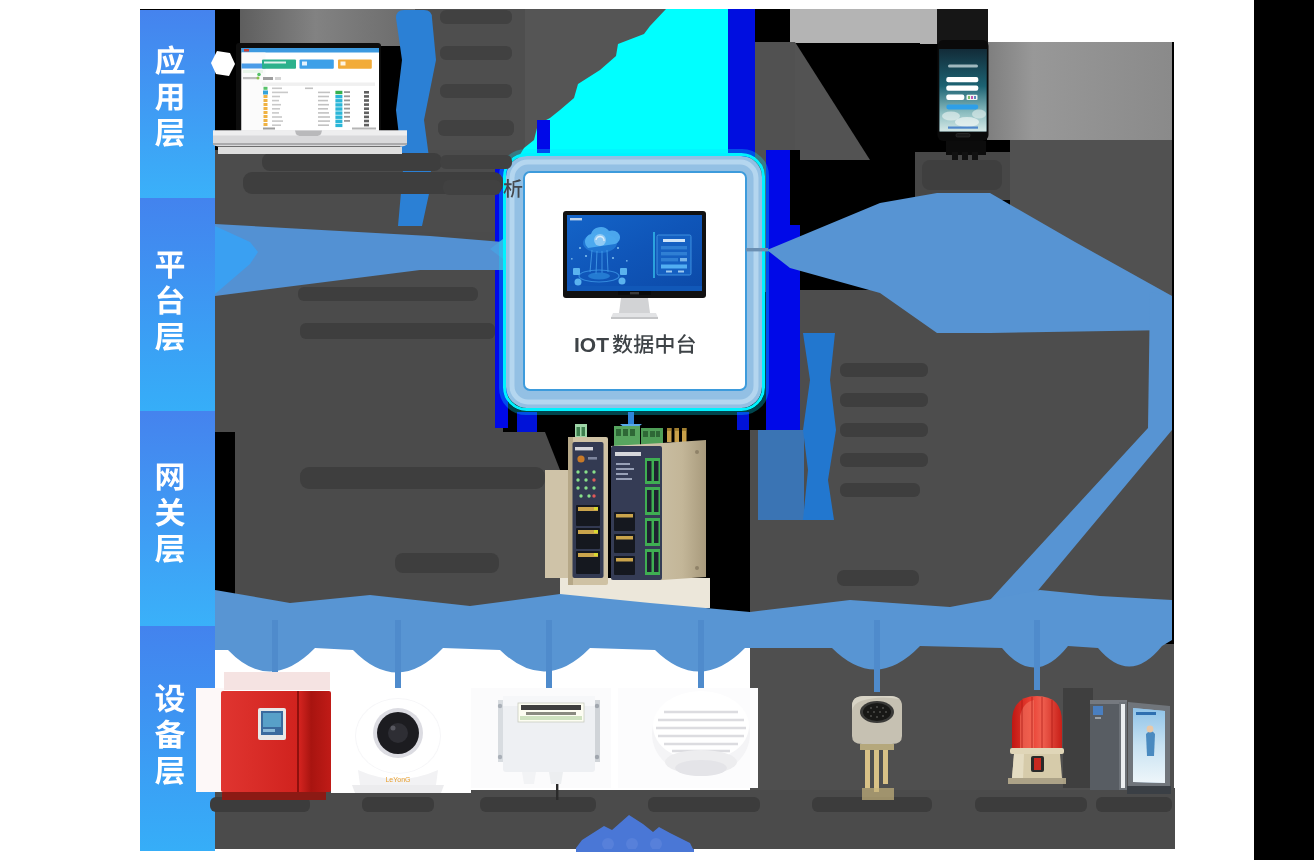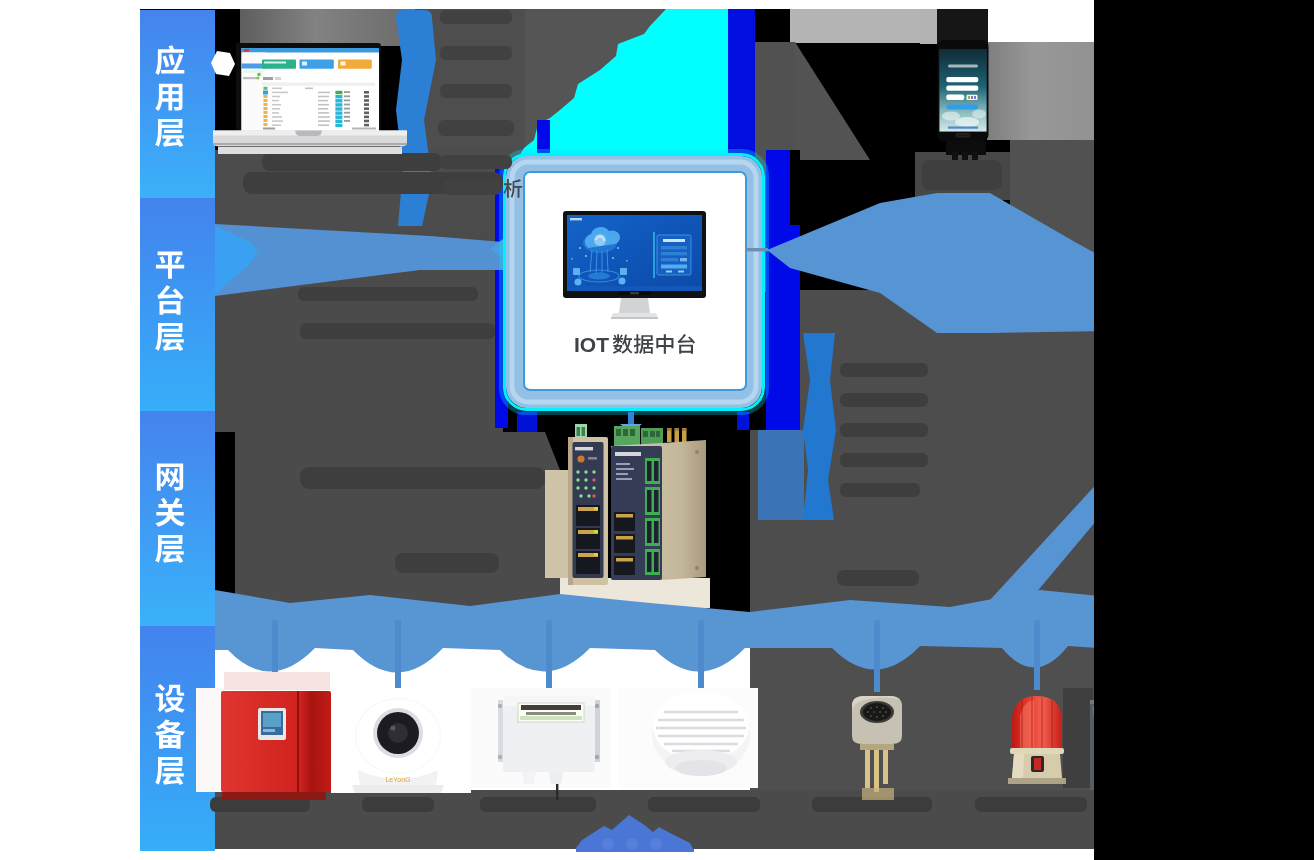--- a/index.html
+++ b/index.html
@@ -1,16 +1,16 @@
 <!DOCTYPE html>
 <html><head>
 <meta charset="utf-8">
 <style>
 html,body{margin:0;padding:0;background:#000;}
-#c{position:relative;width:1094px;height:860px;background:#000;overflow:hidden;font-family:"Liberation Sans",sans-serif;}
+#c{position:relative;width:1254px;height:860px;background:#000;overflow:hidden;font-family:"Liberation Sans",sans-serif;}
 svg{display:block}
 </style>
 </head>
 <body>
 <div id="c">
 <svg width="1314" height="860" viewBox="0 0 1314 860">
 <defs>
 <linearGradient id="sb" x1="0" y1="0" x2="0" y2="1">
  <stop offset="0" stop-color="#4583ee"></stop>
           <stop offset="1" stop-color="#3ab1f9"></stop>

